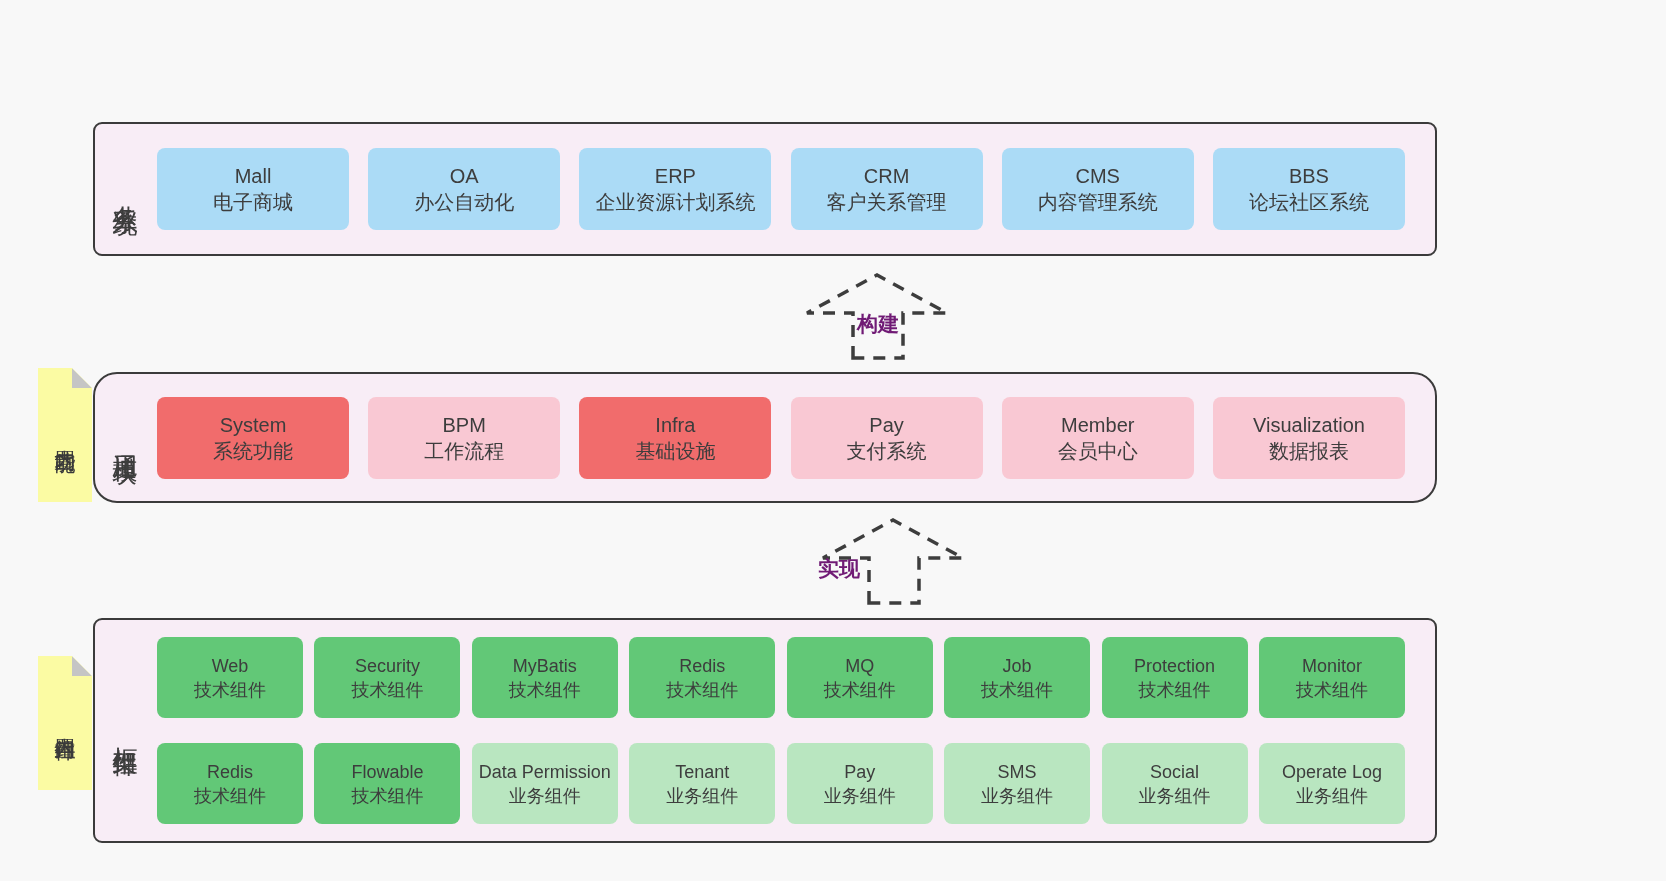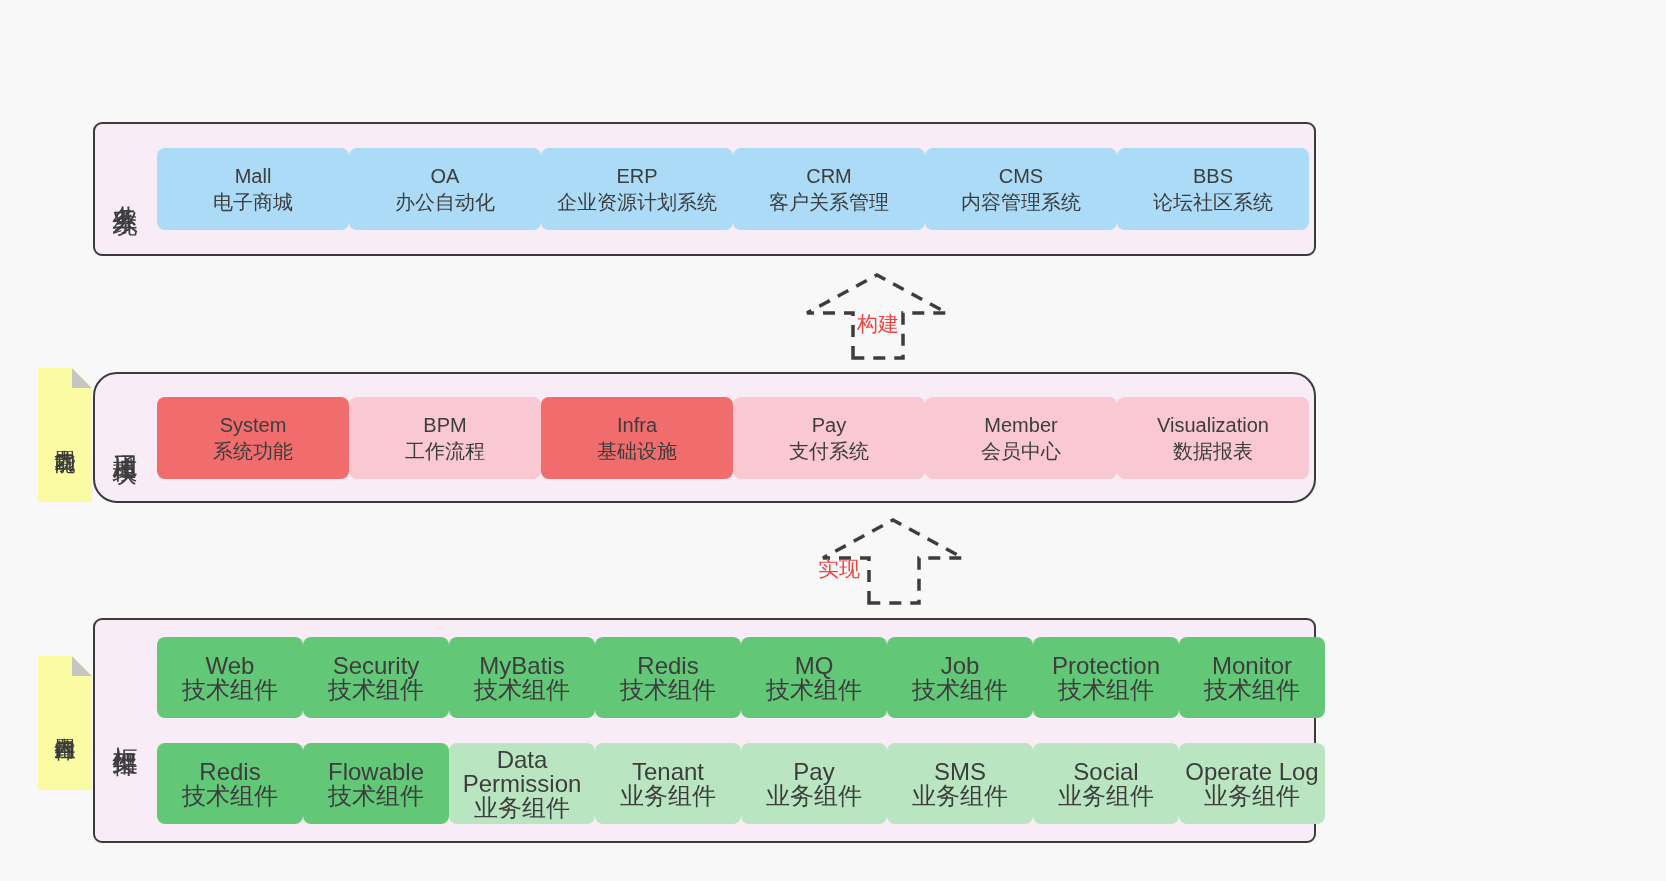--- a/index.html
+++ b/index.html
@@ -3,21 +3,21 @@
 <meta charset="utf-8">
 <style>
   html,body{margin:0;padding:0;}
   body{
     width:1666px;height:881px;position:relative;overflow:hidden;
     background:#f8f8f8;
     font-family:"Liberation Sans","DejaVu Sans",sans-serif;
     color:#3d3d3d;
   }
   .layer{
-    position:absolute;left:93px;width:1223px;box-sizing:border-box;
+    position:absolute;left:93px;width:1344px;box-sizing:border-box;
     background:#f8edf6;border:2px solid #3b3b3b;border-radius:9px;
     display:flex;
   }
   #layer-business{top:122px;height:134px;}
   #layer-modules{top:372px;height:131px;border-radius:24px;}
   #layer-framework{top:618px;height:225px;}
   .side-label{
     width:62px;display:flex;align-items:center;justify-content:center;
     writing-mode:vertical-rl;text-orientation:upright;
     font-size:25px;letter-spacing:2px;color:#3d3d3d;
@@ -26,33 +26,33 @@
     flex:1;display:flex;flex-direction:column;justify-content:center;
     gap:25px;padding-right:30px;
   }
   .box-row{display:flex;justify-content:space-between;}
   .box{
     height:82px;border-radius:8px;
     display:flex;flex-direction:column;align-items:center;justify-content:center;
     text-align:center;font-size:20px;line-height:26px;padding:2px 4px;box-sizing:border-box;
   }
   .row-6 .box{width:192px;}
-  .row-8 .box{width:146px;height:81px;font-size:24px;line-height:24px;}
+  .row-8 .box{width:146px;height:81px;font-size:18px;line-height:24px;}
   .v-blue{background:#abdbf6;}
   .v-red{background:#f16c6c;}
   .v-pink{background:#f9c8d3;}
   .v-green{background:#62c877;}
   .v-lightgreen{background:#b9e6c0;}
   .box .t{white-space:pre-line;}
   .arrow{position:absolute;}
   #arrow-build{left:795px;top:266px;}
   #arrow-implement{left:811px;top:511px;}
   .arrow-label{
     position:absolute;transform:translate(-50%,-50%);
-    font-size:21px;color:#ef4444;white-space:nowrap;
+    font-size:21px;color:#701a75;white-space:nowrap;font-weight:bold;
   }
   #arrow-build-label{left:878px;top:324px;}
   #arrow-implement-label{left:839px;top:569px;}
   .note{
     position:absolute;left:38px;width:54px;background:#fbfba3;
     clip-path:polygon(0 0, calc(100% - 20px) 0, 100% 20px, 100% 100%, 0 100%);
   }
   #note-modules{top:368px;height:134px;}
   #note-framework{top:656px;height:134px;}
   .note .fold{

